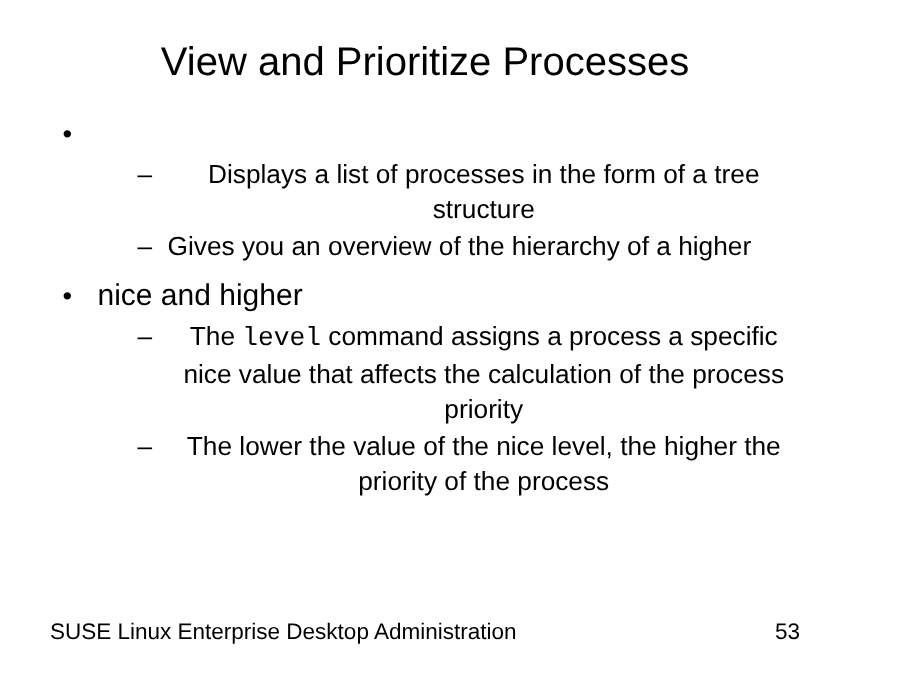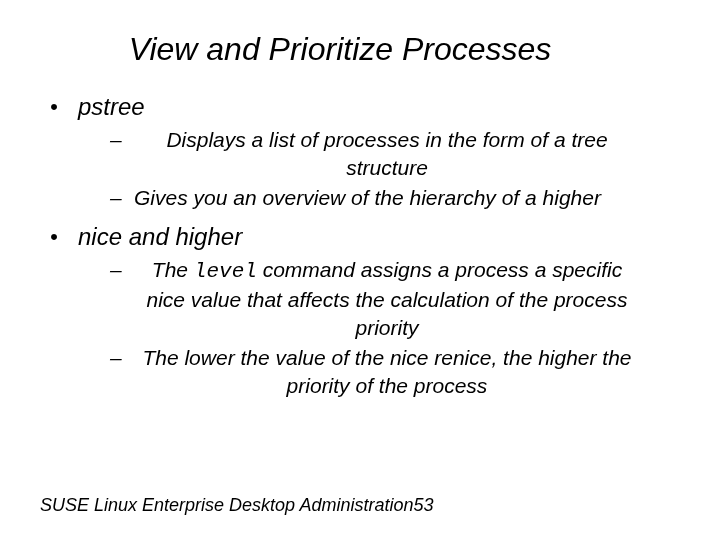--- a/index.html
+++ b/index.html
@@ -11,21 +11,20 @@
     font-family: Arial, Helvetica, sans-serif;
     color: #000000;
     overflow: hidden;
   }
   .slide {
     width: 680px;
     height: 540px;
     position: relative;
     box-sizing: border-box;
     padding: 20px 40px 0 40px;
-    font-style: italic;
   }
   .title {
     text-align: center;
     font-size: 32px;
     line-height: 1.2;
     margin: 10px 0 24px 0;
     font-weight: normal;
   }
   ul.outer {
     list-style: none;
@@ -74,37 +73,37 @@
   .mono {
     font-family: "Courier New", Courier, monospace;
   }
   .footer {
     position: absolute;
     left: 40px;
     right: 40px;
     bottom: 24px;
     font-size: 18px;
     display: flex;
+    justify-content: space-between;
   }
 </style>
 </head>
 <body>
 
 <div class="slide">
 
   <h1 class="title">
     <span>View and Prioritize Processes</span><br>
   </h1>
 
   <ul class="outer">
 
     <li>
       <div class="row">
         <span class="obullet">•</span>
-        <span class="otext">pstree</span>
       </div>
       <ul class="inner">
         <li>
           <span class="dash">–</span>
           <span class="itext">Displays a list of processes in the form of a tree structure</span>
         </li>
         <li>
           <span class="dash">–</span>
           <span class="itext">Gives you an overview of the hierarchy of a higher</span>
         </li>
@@ -118,21 +117,21 @@
       </div>
       <ul class="inner">
         <li>
           <span class="dash">–</span>
           <span class="itext">
             <span>The </span><span class="mono">level</span><span> command assigns a process a specific nice value that affects the calculation of the process priority</span>
           </span>
         </li>
         <li>
           <span class="dash">–</span>
-          <span class="itext">The lower the value of the nice renice, the higher the priority of the process</span>
+          <span class="itext">The lower the value of the nice level, the higher the priority of the process</span>
         </li>
       </ul>
     </li>
 
   </ul>
 
   <div class="footer">
     <span>SUSE Linux Enterprise Desktop Administration</span>
     <span>53</span>
   </div>

